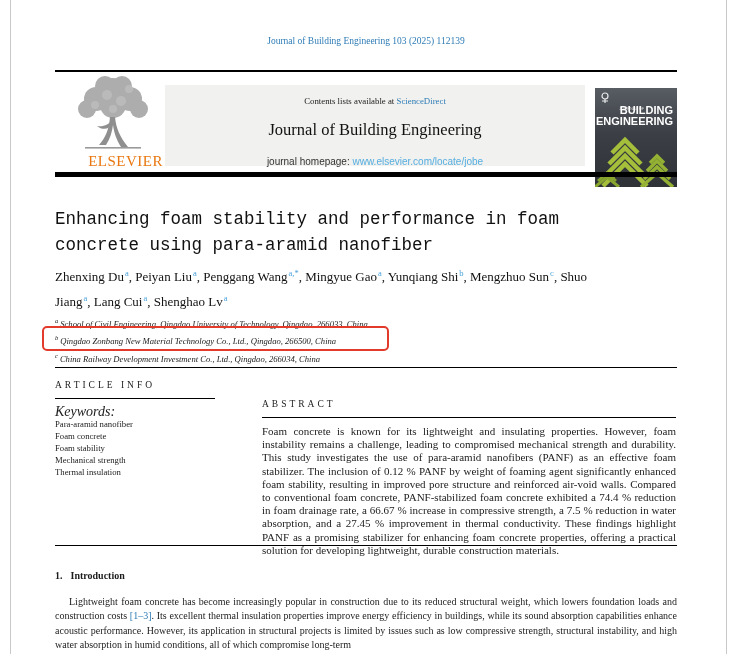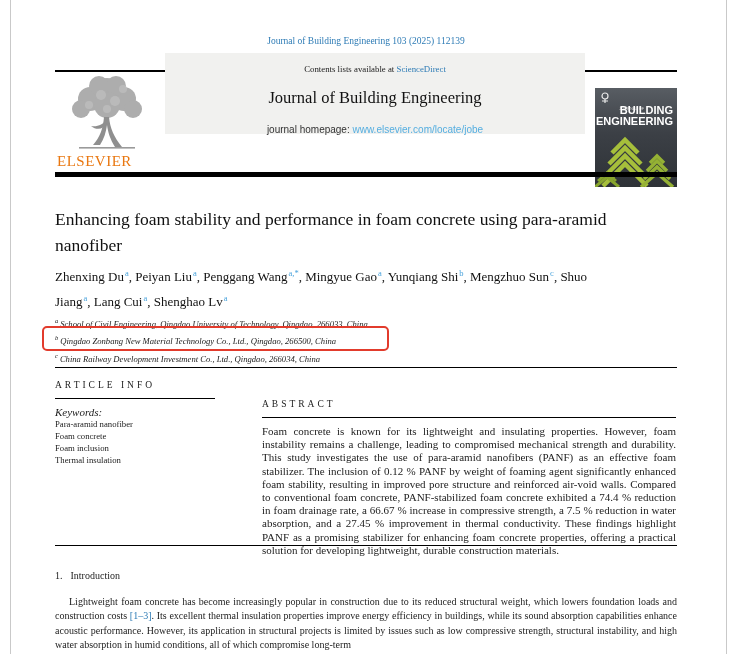--- a/index.html
+++ b/index.html
@@ -13,25 +13,25 @@
   a{text-decoration:none;cursor:pointer;}
   .link-blue{color:#2d7bb5;}
   .link-light{color:#55aee0;}
 
   .journal-ref{position:absolute;top:36px;left:55px;width:622px;text-align:center;
                font-size:9.5px;color:#2d7bb5;}
 
   .rule-top{position:absolute;top:70px;left:55px;width:622px;height:1.5px;background:#000;}
   .black-bar{position:absolute;top:172px;left:55px;width:622px;height:5px;background:#000;}
 
-  .elsevier-logo{position:absolute;top:73px;left:57px;width:106px;height:97px;text-align:left;}
+  .elsevier-logo{position:absolute;top:73px;left:57px;width:106px;height:97px;text-align:right;}
   .elsevier-word{font-size:15px;letter-spacing:.5px;color:#e97710;font-family:"Liberation Serif",serif;
                  margin-top:-2px;}
 
-  .header-box{position:absolute;top:53px;left:165px;width:420px;height:81px;background:#f1f1ef;
+  .header-box{position:absolute;top:85px;left:165px;width:420px;height:81px;background:#f1f1ef;
               text-align:center;}
   .contents-line{font-size:8.8px;margin-top:11px;color:#1c1c1c;}
   .journal-title{font-size:16.5px;margin-top:14px;color:#111;}
   .homepage-line{font-family:"Liberation Sans",sans-serif;font-size:10px;margin-top:16px;color:#333;}
 
   .cover{position:absolute;top:88px;left:595px;width:72px;height:99px;}
   .cover svg{display:block;}
 
   .article-title{position:absolute;top:206px;left:55px;width:585px;
                  font-size:17.5px;line-height:26px;color:#111;}
@@ -45,26 +45,26 @@
                  border:2.5px solid #e23b2c;border-radius:5px;background:transparent;}
 
   .rule1{position:absolute;top:367px;left:55px;width:622px;height:1.3px;background:#000;}
   .rule2{position:absolute;top:545px;left:55px;width:622px;height:1.3px;background:#000;}
 
   .info-col{position:absolute;top:380px;left:55px;width:172px;}
   .abs-col{position:absolute;top:399px;left:262px;width:414px;}
   .col-heading{font-size:9.5px;letter-spacing:3px;color:#1c1c1c;}
   .heading-rule{height:1px;background:#000;margin-top:8px;}
   .info-col .heading-rule{width:160px;}
-  .keywords-label{font-style:italic;font-size:11px;margin-top:7px;line-height:12px;}
+  .keywords-label{font-style:italic;font-size:14px;margin-top:7px;line-height:12px;}
   .keyword-list div{font-size:8.7px;line-height:12px;}
   .abstract-text{margin-top:7px;font-size:11px;line-height:13.2px;text-align:justify;color:#1c1c1c;}
 
   .section{position:absolute;top:570px;left:55px;width:622px;}
-  .section-heading{font-size:10px;font-weight:normal;margin:0 0 14px 0;}
+  .section-heading{font-size:10px;font-weight:bold;margin:0 0 14px 0;}
   .section-heading .num{margin-right:8px;}
   .body-para{font-size:10px;line-height:14.4px;text-align:justify;text-indent:14px;margin:0;}
 </style>
 </head>
 <body>
 
 <div class="page-edge edge-left"></div>
 <div class="page-edge edge-right"></div>
 
 <div class="journal-ref">Journal of Building Engineering 103 (2025) 112139</div>
@@ -140,41 +140,42 @@
     </g>
     <g fill="none" stroke="#88a52e" stroke-width="3">
       <path d="M0,99 L12,89 L24,99"></path>
       <path d="M3,93 L12,85 L21,93"></path>
     </g>
   </svg>
 </div>
 
 <div class="black-bar"></div>
 
-<h1 class="article-title" style="font-weight:normal;margin:0;">Enhancing foam stability and performance in foam concrete using para-aramid nanofiber</h1>
+<h1 class="article-title" style="font-weight:normal;margin:0;font-family:Liberation Mono, monospace;">Enhancing foam stability and performance in foam concrete using para-aramid nanofiber</h1>
 
 <div class="authors"><span><span>Zhenxing Du</span><sup>a</sup>, </span><span><span>Peiyan Liu</span><sup>a</sup>, </span><span><span>Penggang Wang</span><sup>a,*</sup>, </span><span><span>Mingyue Gao</span><sup>a</sup>, </span><span><span>Yunqiang Shi</span><sup>b</sup>, </span><span><span>Mengzhuo Sun</span><sup>c</sup>, </span><span><span>Shuo Jiang</span><sup>a</sup>, </span><span><span>Lang Cui</span><sup>a</sup>, </span><span><span>Shenghao Lv</span><sup>a</sup></span></div>
 
 <div class="affils">
     <div class="affil"><sup>a</sup><span>School of Civil Engineering, Qingdao University of Technology, Qingdao, 266033, China</span></div>
     <div class="affil"><sup>b</sup><span>Qingdao Zonbang New Material Technology Co., Ltd., Qingdao, 266500, China</span></div>
     <div class="affil"><sup>c</sup><span>China Railway Development Investment Co., Ltd., Qingdao, 266034, China</span></div>
   </div>
 <div class="highlight-box"></div>
 
 <div class="rule1"></div>
 
 <div class="info-col">
   <div class="col-heading">ARTICLE INFO</div>
   <div class="heading-rule"></div>
   <div class="keywords-label">Keywords:</div>
   <div class="keyword-list">
       <div>Para-aramid nanofiber</div>
       <div>Foam concrete</div>
-      <div>Foam inclusion</div>
+      <div>Foam stability</div>
+      <div>Mechanical strength</div>
       <div>Thermal insulation</div>
     </div>
 </div>
 
 <div class="abs-col">
   <div class="col-heading">ABSTRACT</div>
   <div class="heading-rule"></div>
   <div class="abstract-text">Foam concrete is known for its lightweight and insulating properties. However, foam instability remains a challenge, leading to compromised mechanical strength and durability. This study investigates the use of para-aramid nanofibers (PANF) as an effective foam stabilizer. The inclusion of 0.12 % PANF by weight of foaming agent significantly enhanced foam stability, resulting in improved pore structure and reinforced air-void walls. Compared to conventional foam concrete, PANF-stabilized foam concrete exhibited a 74.4 % reduction in foam drainage rate, a 66.67 % increase in compressive strength, a 7.5 % reduction in water absorption, and a 27.45 % improvement in thermal conductivity. These findings highlight PANF as a promising stabilizer for enhancing foam concrete properties, offering a practical solution for developing lightweight, durable construction materials.</div>
 </div>
 

